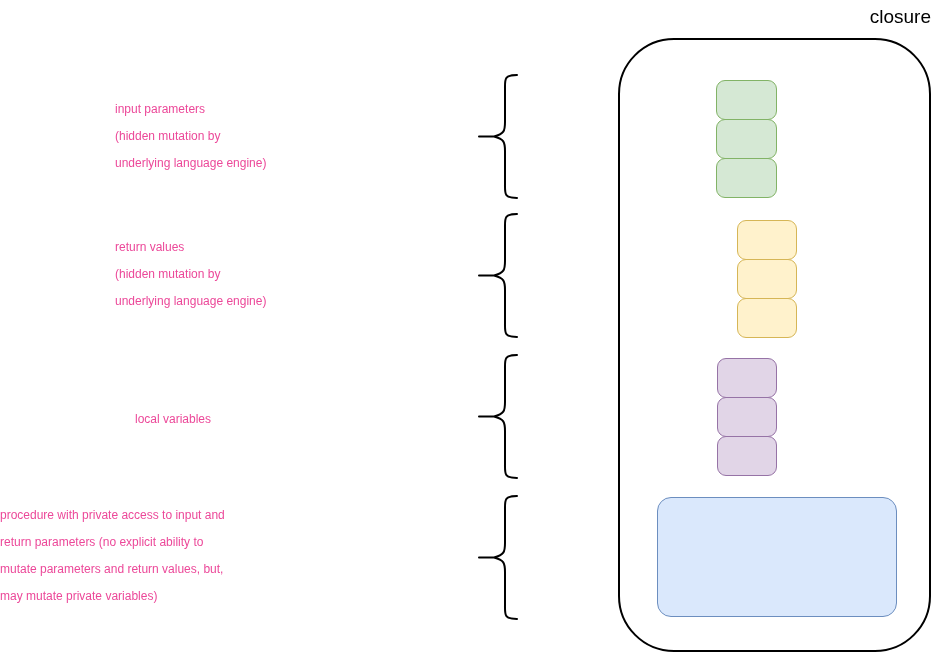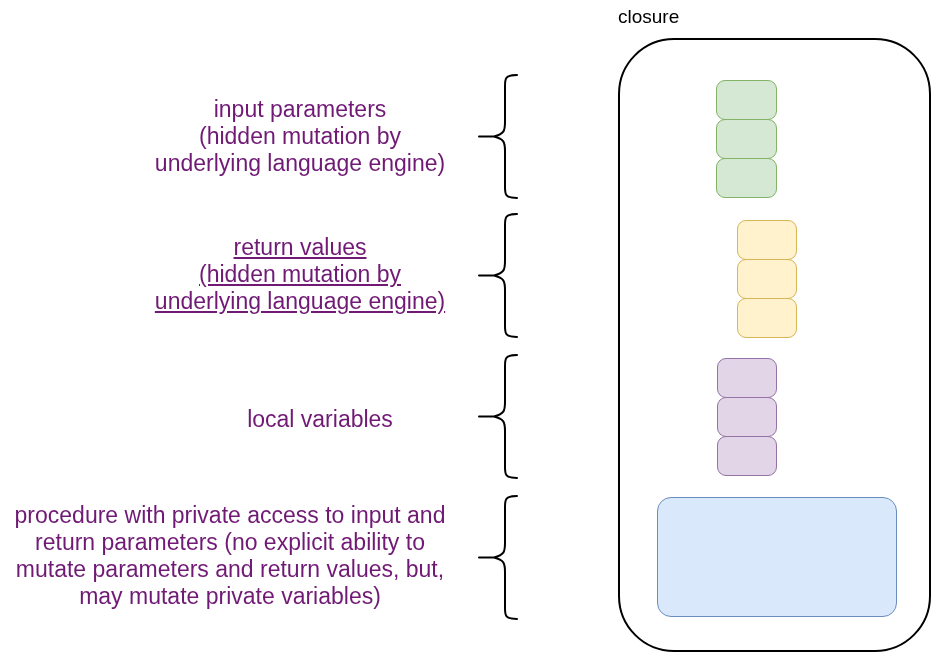--- a/index.html
+++ b/index.html
@@ -10,48 +10,47 @@
   }
   .stage {
     position: relative;
     width: 936px;
     height: 658px;
     background: #ffffff;
     overflow: hidden;
   }
   .label {
     position: absolute;
-    text-align: center;
     white-space: pre-line;
-    font-size: 23px;
+    font-size: 12px;
     line-height: 27px;
-    color: #701a75;
+    color: #ec4899;
   }
   .label-input    { top: 96px;  left: 115px; width: 370px; }
-  .label-return   { top: 234px; left: 115px; width: 370px; text-decoration: underline; }
+  .label-return   { top: 234px; left: 115px; width: 370px; }
   .label-local    { top: 406px; left: 135px; width: 370px; }
   .label-procedure{ top: 502px; left: 0px;   width: 460px; }
 
   .brace {
     position: absolute;
     left: 468px;
     width: 50px;
     height: 127px;
   }
   .brace-1 { top: 73px; }
   .brace-2 { top: 212px; }
   .brace-3 { top: 353px; }
   .brace-4 { top: 494px; }
 
   .closure-title {
     position: absolute;
     top: 6px;
     left: 618px;
     width: 313px;
-    text-align: left;
+    text-align: right;
     font-size: 19px;
     color: #000000;
   }
   .closure-box {
     position: absolute;
     top: 38px;
     left: 618px;
     width: 313px;
     height: 614px;
     box-sizing: border-box;

